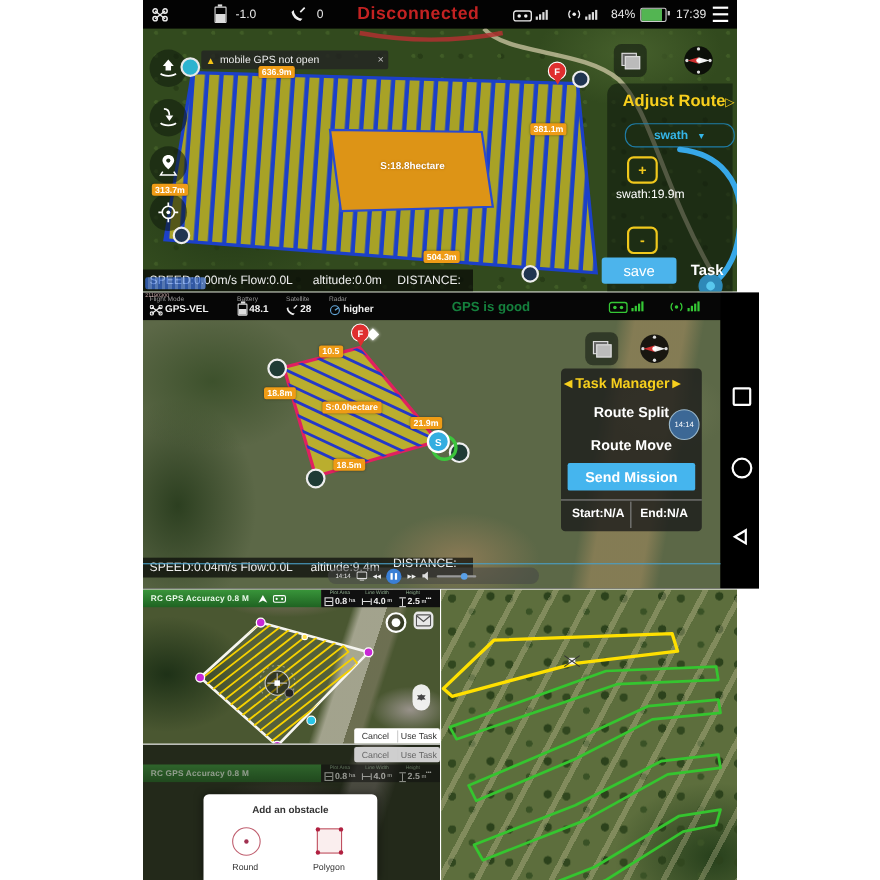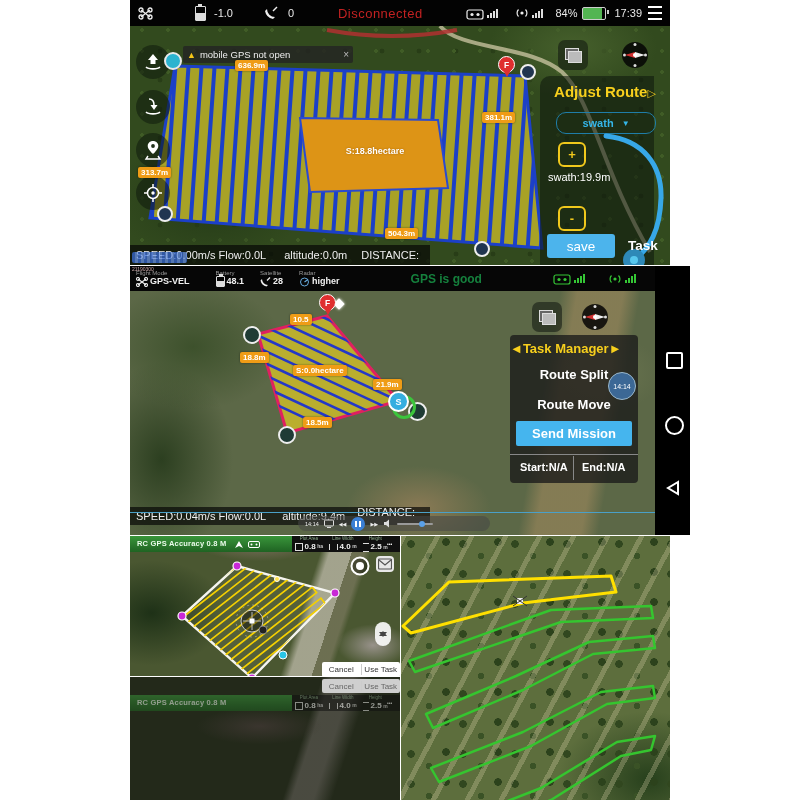--- a/index.html
+++ b/index.html
@@ -10,39 +10,39 @@
   
   #p1{left:130px;top:0;width:540px;height:265px;background:
       radial-gradient(ellipse 120px 70px at 82% 18%,#46602c 0%,transparent 70%),
       radial-gradient(ellipse 140px 90px at 15% 75%,#243a17 0%,transparent 70%),
       radial-gradient(circle 3px at 12px 9px,#405c26 60%,transparent 65%),
       radial-gradient(circle 4px at 30px 22px,#283d17 60%,transparent 65%),
       #324a1e;
       background-size:auto,auto,26px 21px,37px 29px,auto;}
   .topbar1{position:absolute;left:0;top:0;width:540px;height:26px;background:#030303;
       display:flex;align-items:center;color:#e8e8e8;font-size:11px;}
-  .disc{color:#c32222;font-weight:normal;font-size:13px;letter-spacing:.5px;}
+  .disc{color:#c32222;font-weight:bold;font-size:16px;letter-spacing:.5px;}
   .batv{width:9px;height:13px;border:1px solid #ddd;border-radius:1px;position:relative;background:linear-gradient(0deg,#ddd 55%,transparent 55%);}
   .batv:before{content:"";position:absolute;left:2px;top:-3px;width:4px;height:2px;background:#ddd;}
   .bath{width:22px;height:11px;border:1.5px solid #ccc;border-radius:2px;position:relative;background:linear-gradient(90deg,#53b552 85%,transparent 85%);}
   .bath:after{content:"";position:absolute;right:-4px;top:2.5px;width:2.5px;height:4px;background:#ccc;}
   .menu-ic{width:14px;height:10px;border-top:2px solid #fff;border-bottom:2px solid #fff;
       background:linear-gradient(#fff,#fff) center/100% 2px no-repeat;}
   .sigbars{display:inline-flex;align-items:flex-end;gap:1px;}
   .sigbars i{display:block;width:2px;background:#ddd;}
   .sigbars.green i{background:#35c735;}
   .mapbtn{position:absolute;width:34px;height:34px;border-radius:50%;background:rgba(15,25,12,.55);
       display:flex;align-items:center;justify-content:center;}
   .olabel{position:absolute;background:#ef9c16;color:#fff;font-size:8px;font-weight:bold;
       padding:1px 3px;border-radius:2px;white-space:nowrap;box-shadow:0 0 2px rgba(0,0,0,.5);}
   .warn1{position:absolute;left:53px;top:46px;width:162px;height:17px;background:rgba(35,35,35,.8);
       color:#eee;font-size:9.5px;display:flex;align-items:center;gap:4px;padding:0 4px;border-radius:2px;}
   .warn1 .tri{color:#f5c518;font-size:9px;}
   .warn1 .x{margin-left:auto;color:#bbb;font-size:10px;}
-  .adjpanel{position:absolute;left:410px;top:76px;width:114px;height:189px;
+  .adjpanel{position:absolute;left:422px;top:76px;width:114px;height:189px;
       background:rgba(12,22,12,.55);border-radius:10px 0 0 0;}
   .adjtitle{position:absolute;left:0;top:7px;width:130px;text-align:center;color:#f7cf1d;
       font-size:15px;font-weight:bold;}
   .adjdrop{position:absolute;left:16px;top:36px;width:98px;height:20px;border:1.5px solid #1f7da8;
       border-radius:10px;color:#35b6e8;font-size:11px;font-weight:bold;display:flex;align-items:center;justify-content:center;gap:8px;}
   .pmbtn{position:absolute;width:24px;height:21px;border:2px solid #f0c81c;border-radius:6px;
       color:#f0c81c;font-size:13px;font-weight:bold;display:flex;align-items:center;justify-content:center;}
   .savebtn{position:absolute;left:417px;top:234px;width:68px;height:24px;background:#4cb4ec;color:#fff;
       font-size:13.5px;border-radius:3px;display:flex;align-items:center;justify-content:center;}
   .taskl{position:absolute;left:498px;top:238px;color:#fff;font-size:13.5px;font-weight:bold;}
@@ -598,20 +598,32 @@
         <span class="sl">Height</span>
         <span class="sv">
             <i class="ic-h"></i>
             <span>2.5</span>
             <span class="su">m</span>
           </span>
       </div>
       <span class="abs" style="left:257px;top:5px;color:#fff;font-size:5px">•••</span>
     </div>
 
+    <div class="dlg">
+      <div class="dlgtitle">Add an obstacle</div>
+      <div class="obcirc"></div>
+      <div class="obpoly">
+        <i style="left:-2px;top:-2px"></i>
+          <i style="right:-2px;top:-2px"></i>
+        <i style="left:-2px;bottom:-2px"></i>
+          <i style="right:-2px;bottom:-2px"></i>
+      </div>
+      <div class="oblab" style="left:18px;width:40px">Round</div>
+      <div class="oblab" style="left:93px;width:42px">Polygon</div>
+    </div>
   </div>
 
   <div id="photo" class="panel">
     <svg class="abs" style="left:0;top:0" width="269" height="264">
       <polygon points="2,90 48,46 210,40 215,56 122,67 10,97" fill="none" stroke="#ffe000" stroke-width="3" stroke-linejoin="round"></polygon>
       <polygon points="8,125 150,74 250,70 252,82 160,86 14,136" fill="none" stroke="#35c52f" stroke-width="2.5" stroke-linejoin="round"></polygon>
       <polygon points="25,178 115,140 188,106 252,100 254,112 192,118 122,154 32,192" fill="none" stroke="#35c52f" stroke-width="2.5" stroke-linejoin="round"></polygon>
       <polygon points="30,232 122,196 200,156 252,150 254,162 206,168 130,210 38,246" fill="none" stroke="#35c52f" stroke-width="2.5" stroke-linejoin="round"></polygon>
       <polygon points="48,288 140,252 216,206 254,200 250,214 220,220 150,264 55,300" fill="none" stroke="#35c52f" stroke-width="2.5" stroke-linejoin="round"></polygon>
       <rect x="116" y="62" width="6" height="6" fill="#f0f0f0"></rect>

